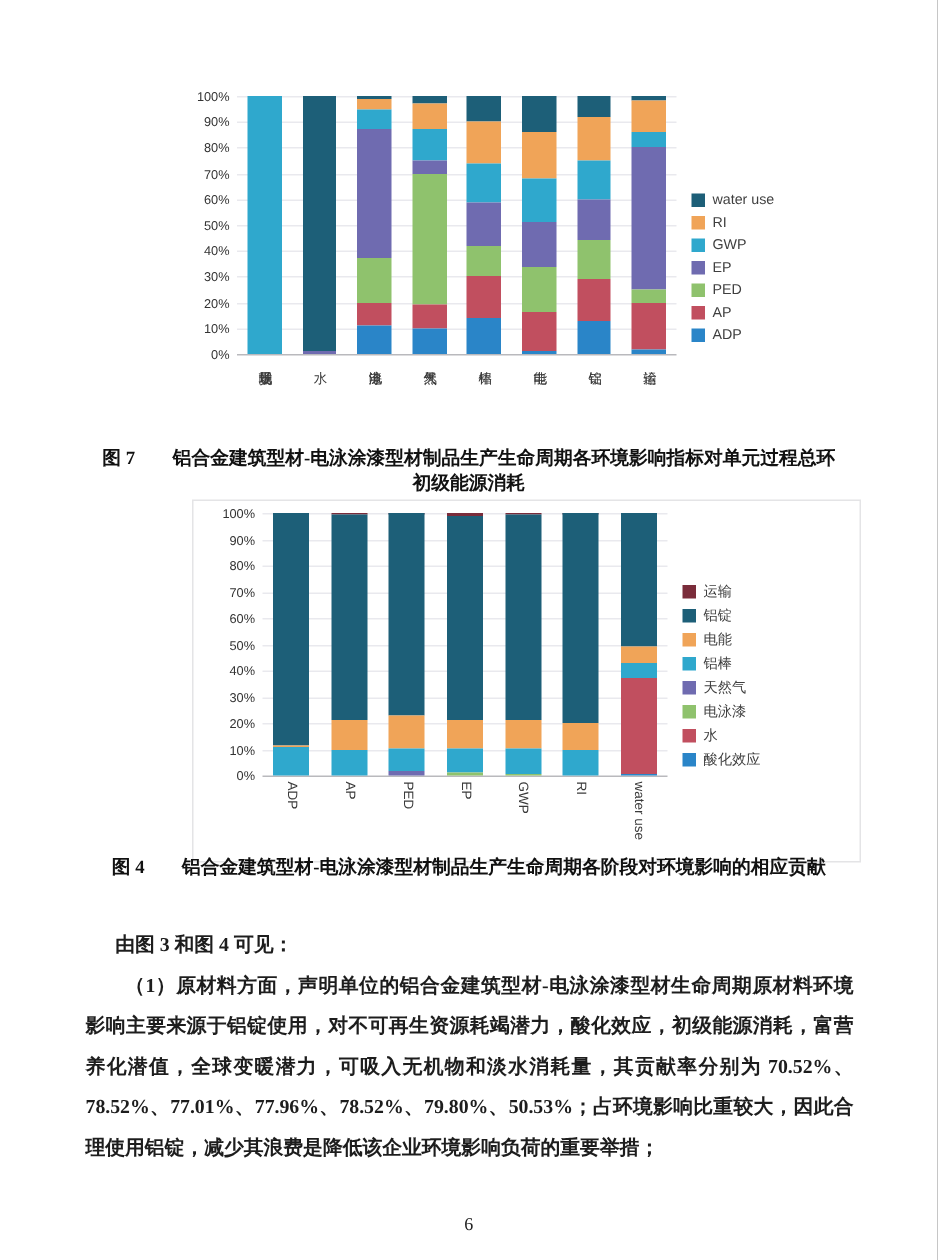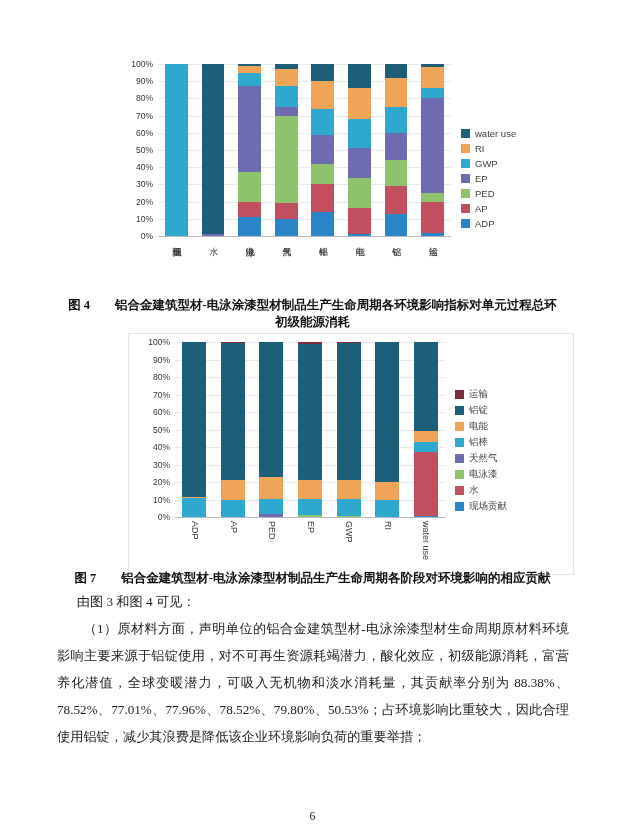--- a/index.html
+++ b/index.html
@@ -43,21 +43,21 @@
   #chart2 .ch-yaxis,#chart2 .ch-plot{height:175px;}
   #chart2 .ch-main{width:270px;}
   #chart2 .ch-xlabels{height:52px;}
   #chart2 .ch-legend{margin-top:44px;width:108px;}
   #chart2 .lg-item{height:16px;}
   
   .caption{position:absolute;font-weight:bold;font-size:12.5px;line-height:17px;text-align:center;color:#111;}
   .cap3{left:60px;top:297px;width:505px;}
   .cap3 div{white-space:nowrap;}
   .cap4{left:60px;top:570px;width:505px;white-space:nowrap;}
-  .bodytext{position:absolute;left:57px;top:588px;width:512px;font-size:13.2px;line-height:27px;text-align:justify;}
+  .bodytext{position:absolute;left:57px;top:616px;width:512px;font-size:13.2px;line-height:27px;text-align:justify;font-weight:bold;}
   .bodytext p{margin:0;}
   .bodytext p.intro{text-indent:1.5em;}
   .bodytext p.para{text-indent:2em;}
   .pagenum{position:absolute;left:0;top:809px;width:100%;text-align:center;font-size:12px;color:#222;}
 </style>
 </head>
 <body>
 
 <div class="page">
 
@@ -220,21 +220,21 @@
           <span class="lg-label">AP</span>
         </div>
         <div class="lg-item">
           <span class="lg-chip" style="background: rgb(42, 133, 200);"></span>
           <span class="lg-label">ADP</span>
         </div>
       </div>
     </div>
 
   <div class="caption cap3">
-    <div>图 4　　铝合金建筑型材-电泳涂漆型材制品生产生命周期各环境影响指标对单元过程总环</div>
+    <div>图 7　　铝合金建筑型材-电泳涂漆型材制品生产生命周期各环境影响指标对单元过程总环</div>
     <div>初级能源消耗</div>
   </div>
 
   <div id="chart2" class="chart">
       <div class="ch-yaxis">
         <span style="top: 0%;">100%</span>
         <span style="top: 10%;">90%</span>
         <span style="top: 20%;">80%</span>
         <span style="top: 30%;">70%</span>
         <span style="top: 40%;">60%</span>
@@ -369,27 +369,27 @@
         <div class="lg-item">
           <span class="lg-chip" style="background: rgb(143, 194, 109);"></span>
           <span class="lg-label">电泳漆</span>
         </div>
         <div class="lg-item">
           <span class="lg-chip" style="background: rgb(193, 79, 95);"></span>
           <span class="lg-label">水</span>
         </div>
         <div class="lg-item">
           <span class="lg-chip" style="background: rgb(42, 133, 200);"></span>
-          <span class="lg-label">现场贡献</span>
+          <span class="lg-label">酸化效应</span>
         </div>
       </div>
     </div>
 
-  <div class="caption cap4">图 7　　铝合金建筑型材-电泳涂漆型材制品生产生命周期各阶段对环境影响的相应贡献</div>
+  <div class="caption cap4">图 4　　铝合金建筑型材-电泳涂漆型材制品生产生命周期各阶段对环境影响的相应贡献</div>
 
   <div class="bodytext">
     <p class="intro">由图 3 和图 4 可见：</p>
-    <p class="para">（1）原材料方面，声明单位的铝合金建筑型材-电泳涂漆型材生命周期原材料环境影响主要来源于铝锭使用，对不可再生资源耗竭潜力，酸化效应，初级能源消耗，富营养化潜值，全球变暖潜力，可吸入无机物和淡水消耗量，其贡献率分别为 88.38%、78.52%、77.01%、77.96%、78.52%、79.80%、50.53%；占环境影响比重较大，因此合理使用铝锭，减少其浪费是降低该企业环境影响负荷的重要举措；</p>
+    <p class="para">（1）原材料方面，声明单位的铝合金建筑型材-电泳涂漆型材生命周期原材料环境影响主要来源于铝锭使用，对不可再生资源耗竭潜力，酸化效应，初级能源消耗，富营养化潜值，全球变暖潜力，可吸入无机物和淡水消耗量，其贡献率分别为 70.52%、78.52%、77.01%、77.96%、78.52%、79.80%、50.53%；占环境影响比重较大，因此合理使用铝锭，减少其浪费是降低该企业环境影响负荷的重要举措；</p>
   </div>
 
   <div class="pagenum">6</div>
 
 </div>
 
 </body></html>

